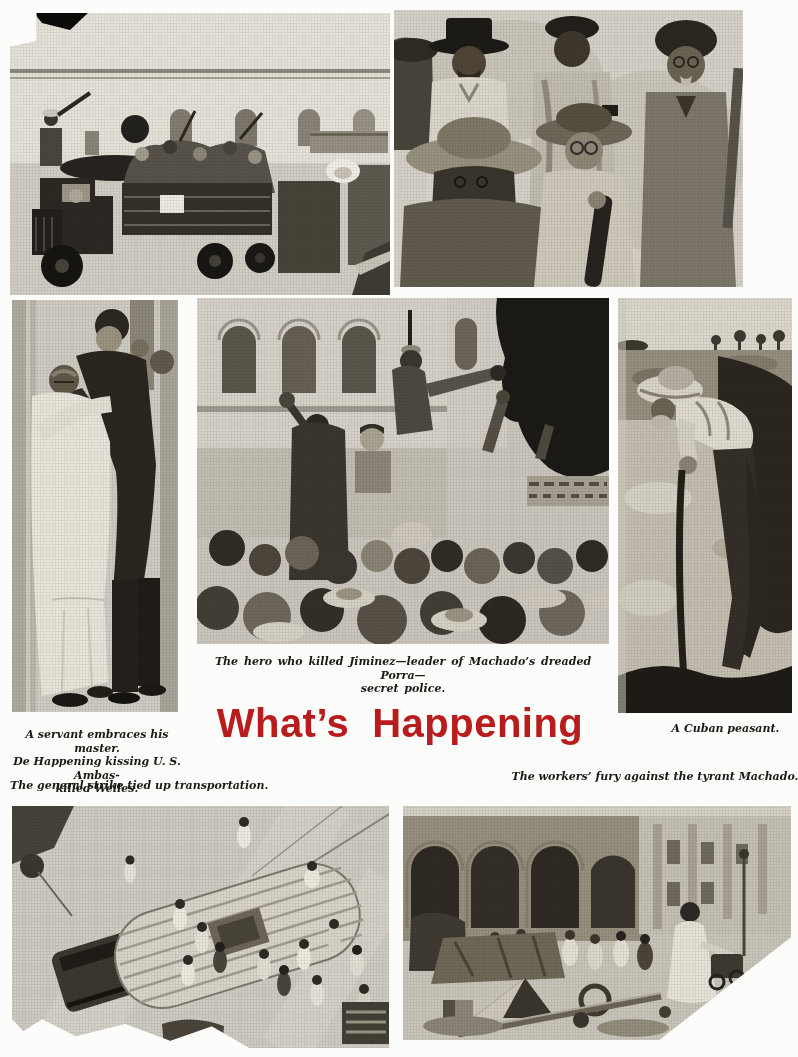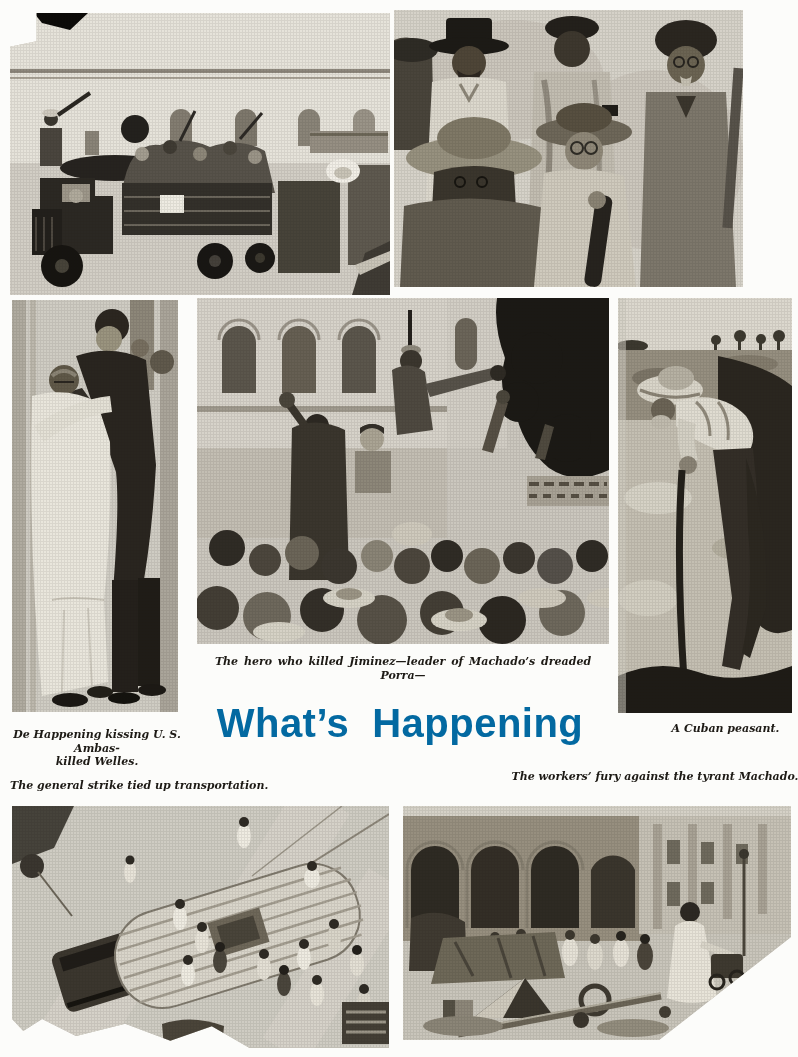--- a/index.html
+++ b/index.html
@@ -36,21 +36,21 @@
   .cap .ln{display:block;}
   #cap-hero   {left:197px; top:655px; width:412px; text-align:center; word-spacing:2px;}
   #cap-servant{left:6px;   top:728px; width:182px; text-align:center;}
   #cap-strike {left:10px;  top:779px; width:270px; text-align:left;}
   #cap-peasant{left:638px; top:722px; width:175px; text-align:center;}
   #cap-fury   {left:505px; top:770px; width:300px; text-align:center;}
   .headline{
     position:absolute; left:190px; top:704px; width:420px;
     text-align:center; font-family:"Liberation Sans", sans-serif;
     font-weight:bold; font-size:40px; line-height:39px;
-    color:#0369a1; letter-spacing:0.5px; word-spacing:0.28em;
+    color:#b91c1c; letter-spacing:0.5px; word-spacing:0.28em;
   }
   .headline .ln{display:block;}
 </style>
 </head>
 <body>
 
 <div class="page">
 
   <figure class="photo" id="ph-truck" style="margin:0">
     <svg viewBox="0 0 380 282" preserveAspectRatio="none">
@@ -427,27 +427,29 @@
       <circle cx="334" cy="172" r="7" fill="none" stroke="#26231d" stroke-width="3"></circle>
       <ellipse cx="60" cy="220" rx="40" ry="10" fill="#8b8577"></ellipse>
       <ellipse cx="230" cy="222" rx="36" ry="9" fill="#938d7e"></ellipse>
       <circle cx="178" cy="214" r="8" fill="#3a352c"></circle>
       <circle cx="262" cy="206" r="6" fill="#433e34"></circle>
     </svg>
   </figure>
 
   <div class="cap" id="cap-hero">
     <span class="ln">The hero who killed Jiminez—leader of Machado’s dreaded Porra—</span>
+    <span class="ln">secret police.</span>
   </div>
 
   <div class="headline">
     <span class="ln">What’s Happening</span>
   </div>
 
   <div class="cap" id="cap-servant">
+    <span class="ln">A servant embraces his master.</span>
     <span class="ln">De Happening kissing U. S. Ambas-</span>
     <span class="ln">killed Welles.</span>
   </div>
 
   <div class="cap" id="cap-strike">The general strike tied up transportation.</div>
 
   <div class="cap" id="cap-peasant">A Cuban peasant.</div>
 
   <div class="cap" id="cap-fury">The workers’ fury against the tyrant Machado.</div>
 

